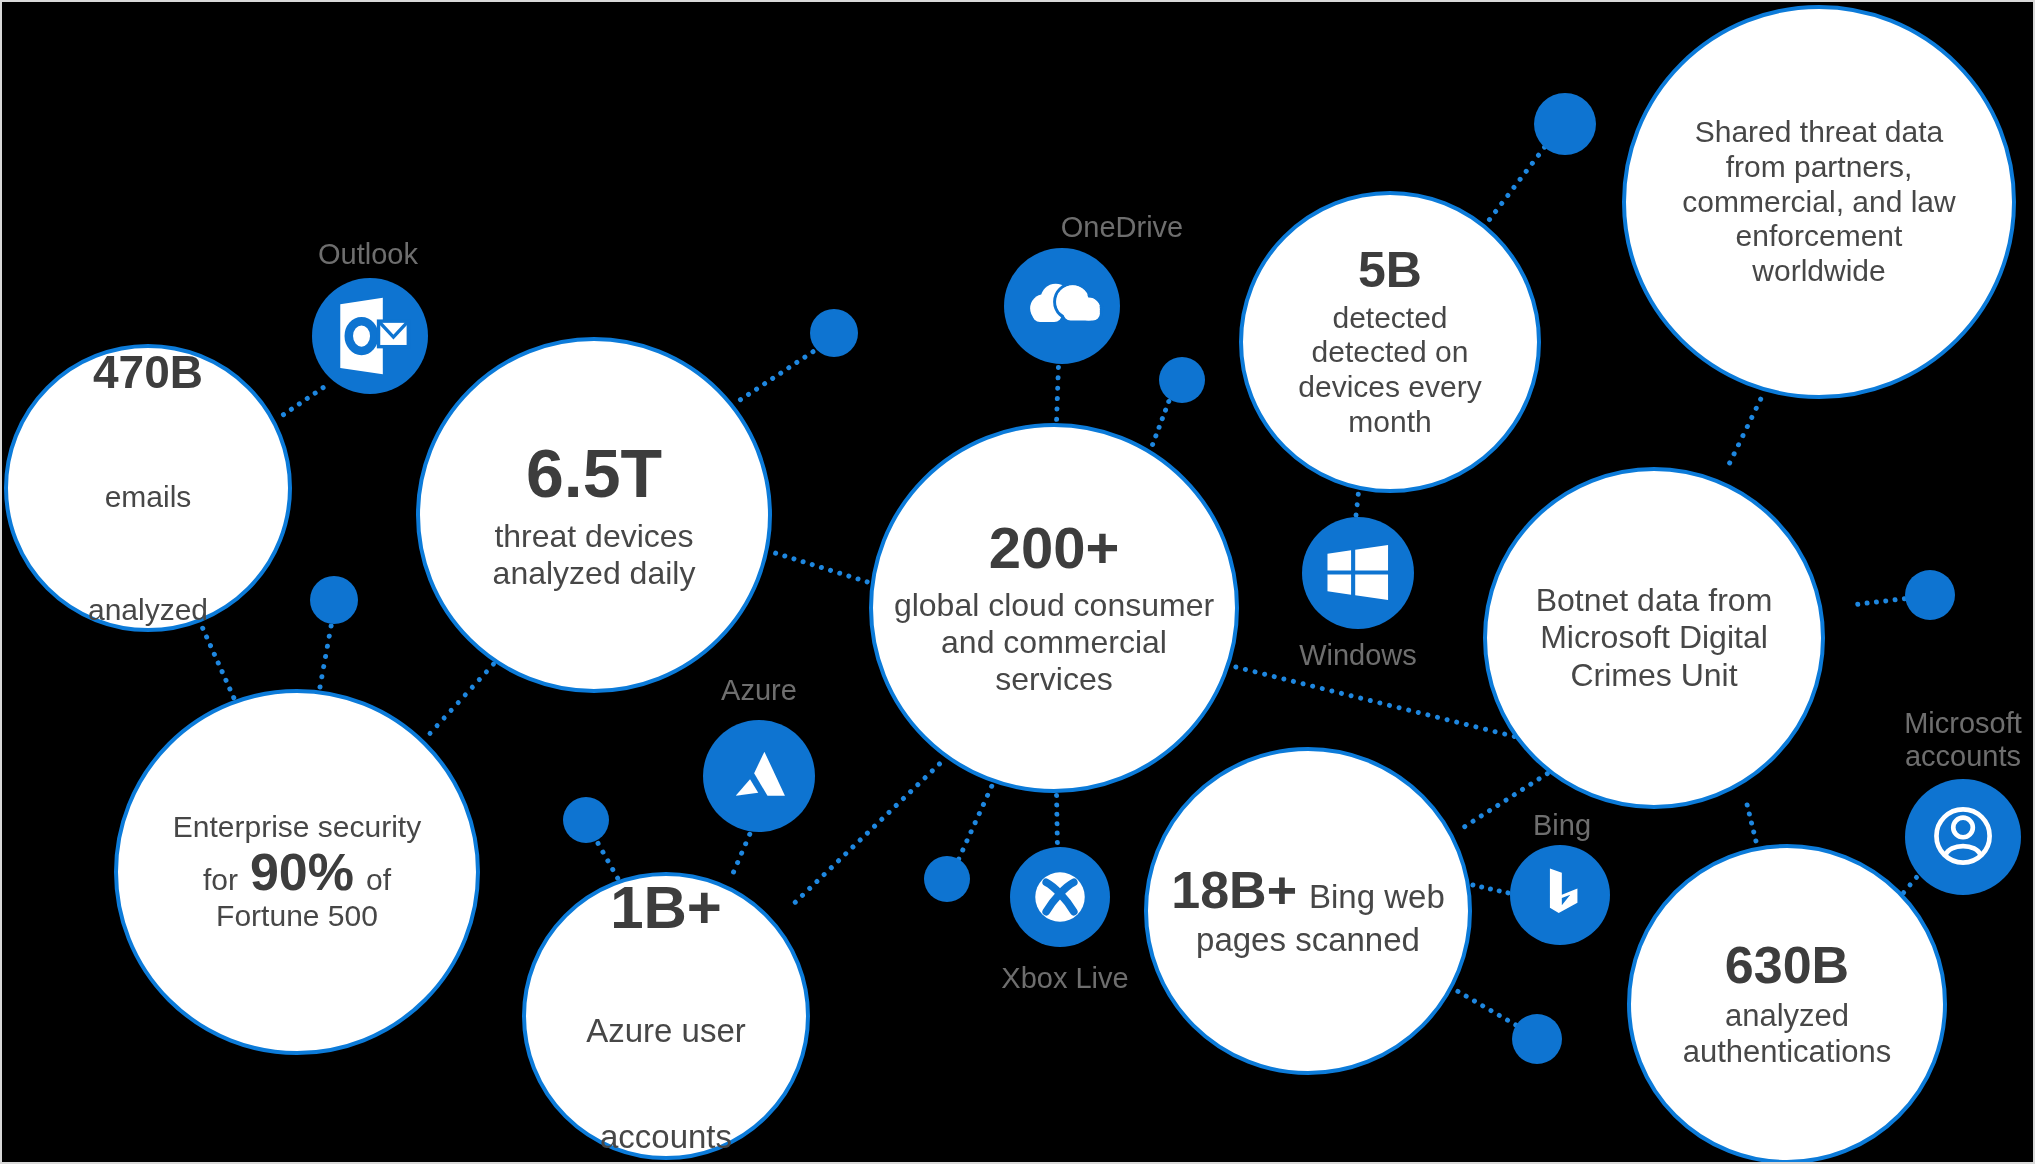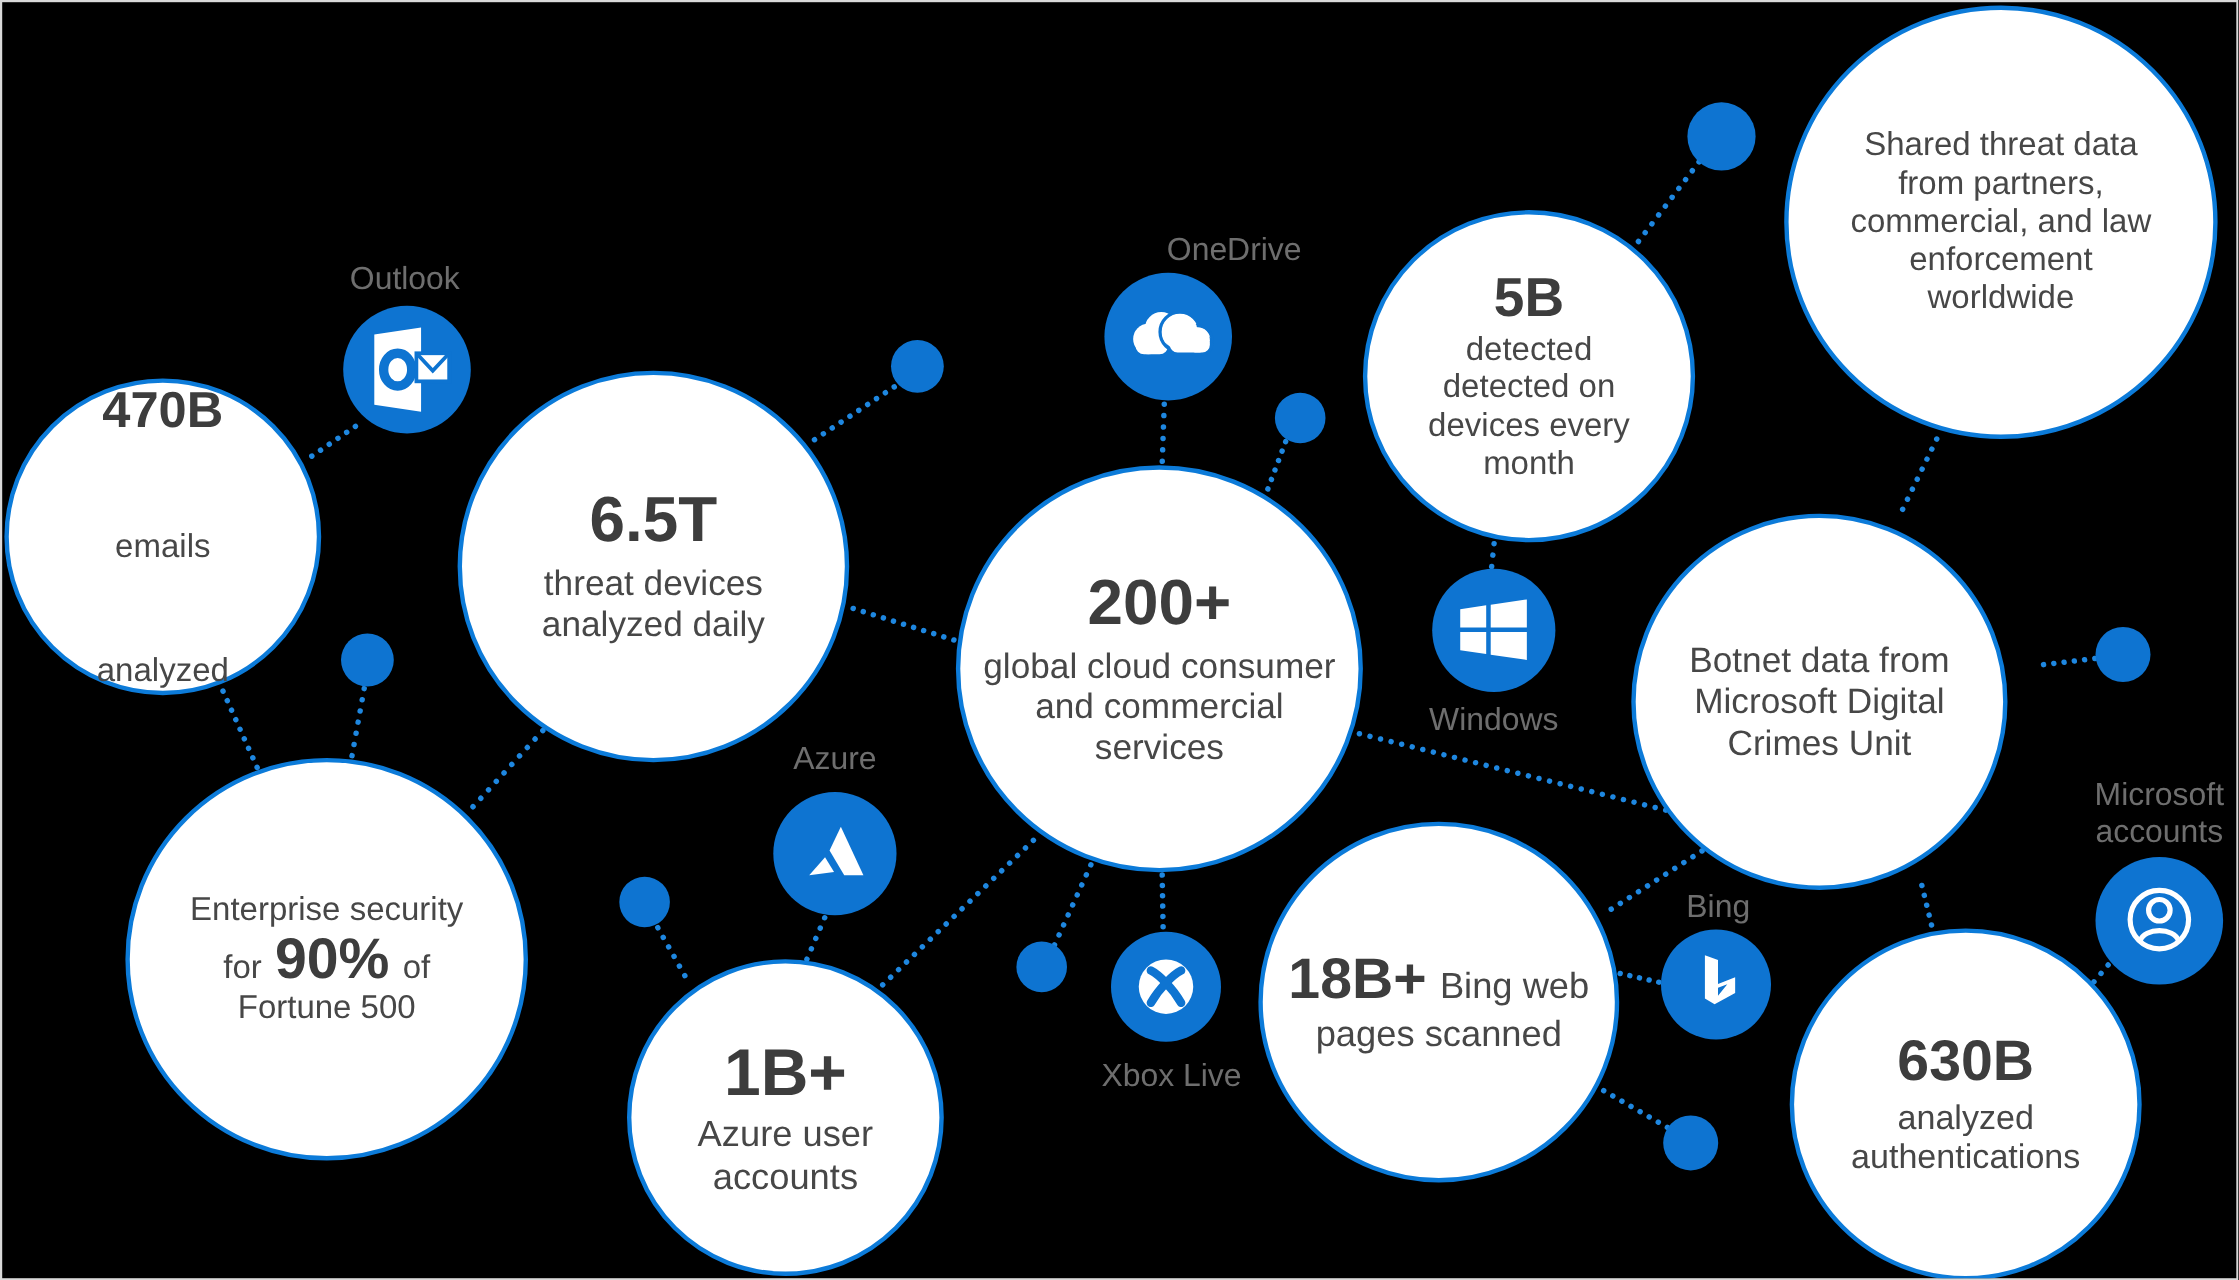--- a/index.html
+++ b/index.html
@@ -58,21 +58,21 @@
   <div class="dot" style="left:1903px;top:568px;width:50px;height:50px;"></div>
   <div class="dot" style="left:1510px;top:1012px;width:50px;height:50px;"></div>
 
   <div class="bubble" style="left:2px;top:342px;width:288px;height:288px;justify-content:space-between;">
     <div class="value" style="font-size:46px;">470B</div>
     <div class="desc" style="font-size:30px;margin-top:6px;">emails</div>
     <div class="desc" style="font-size:30px;">analyzed</div>
   </div>
 
   <div class="bubble" style="left:414px;top:335px;width:356px;height:356px;">
-    <div class="value" style="font-size:58px;">6.5T</div>
+    <div class="value" style="font-size:68px;">6.5T</div>
     <div class="desc" style="font-size:32px;margin-top:8px;">threat devices</div>
     <div class="desc" style="font-size:32px;">analyzed daily</div>
   </div>
 
   <div class="bubble" style="left:867px;top:421px;width:370px;height:370px;">
     <div class="value" style="font-size:58px;">200+</div>
     <div class="desc" style="font-size:32px;margin-top:8px;">global cloud consumer</div>
     <div class="desc" style="font-size:32px;">and commercial</div>
     <div class="desc" style="font-size:32px;">services</div>
   </div>
@@ -102,21 +102,21 @@
   <div class="bubble" style="left:112px;top:687px;width:366px;height:366px;">
     <div class="desc" style="font-size:30px;">Enterprise security</div>
     <div class="inlineline">
       <span class="desc" style="font-size:30px;">for</span>
       <span class="value" style="font-size:52px;">90%</span>
       <span class="desc" style="font-size:30px;">of</span>
     </div>
     <div class="desc" style="font-size:30px;">Fortune 500</div>
   </div>
 
-  <div class="bubble" style="left:568px;top:870px;width:288px;height:288px;">
+  <div class="bubble" style="left:520px;top:870px;width:288px;height:288px;justify-content:space-between;">
     <div class="value" style="font-size:60px;">1B+</div>
     <div class="desc" style="font-size:33px;margin-top:6px;">Azure user</div>
     <div class="desc" style="font-size:33px;">accounts</div>
   </div>
 
   <div class="bubble" style="left:1142px;top:745px;width:328px;height:328px;">
     <div class="inlineline">
       <span class="value" style="font-size:52px;">18B+</span>
       <span class="desc" style="font-size:33px;">Bing web</span>
     </div>

